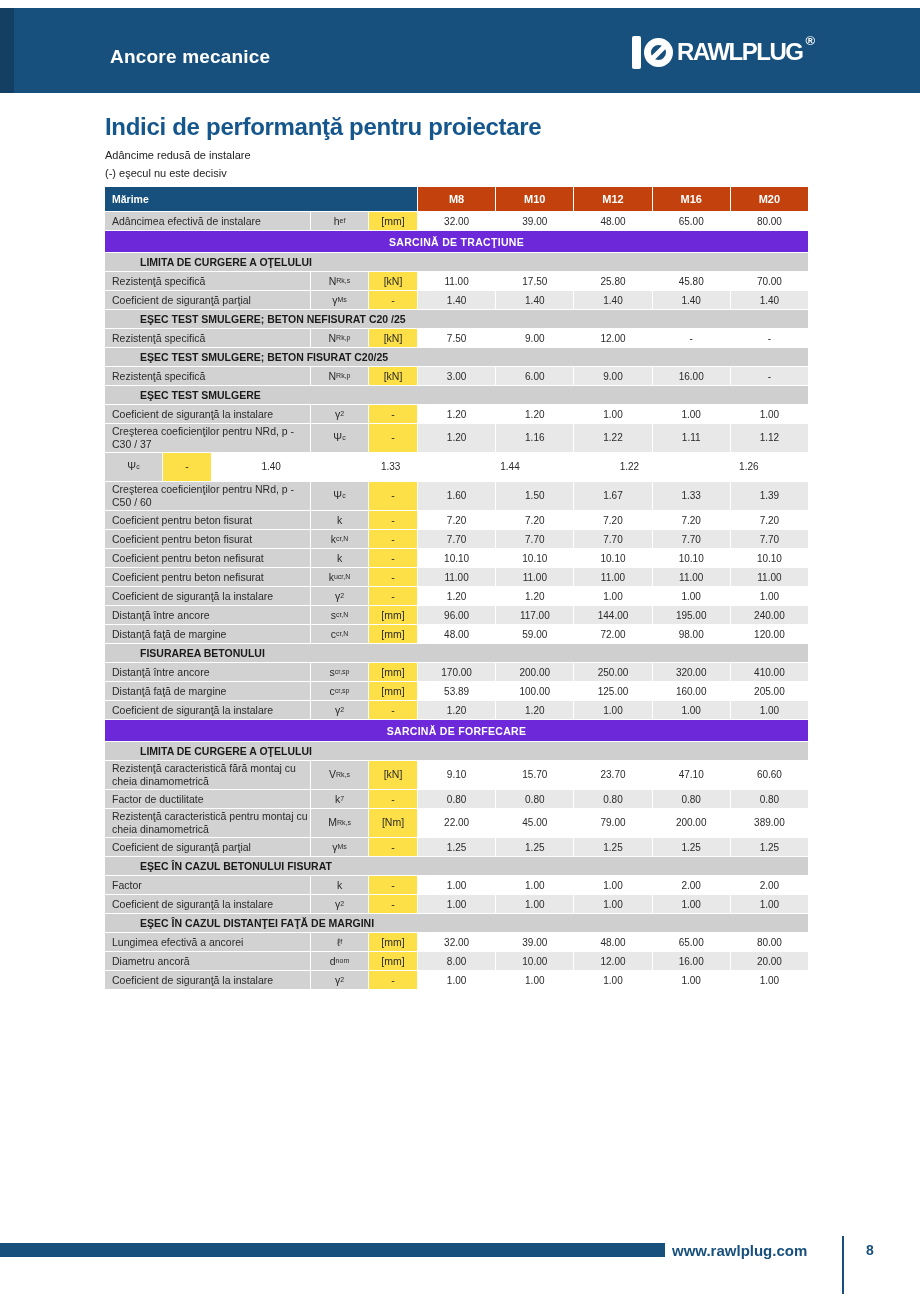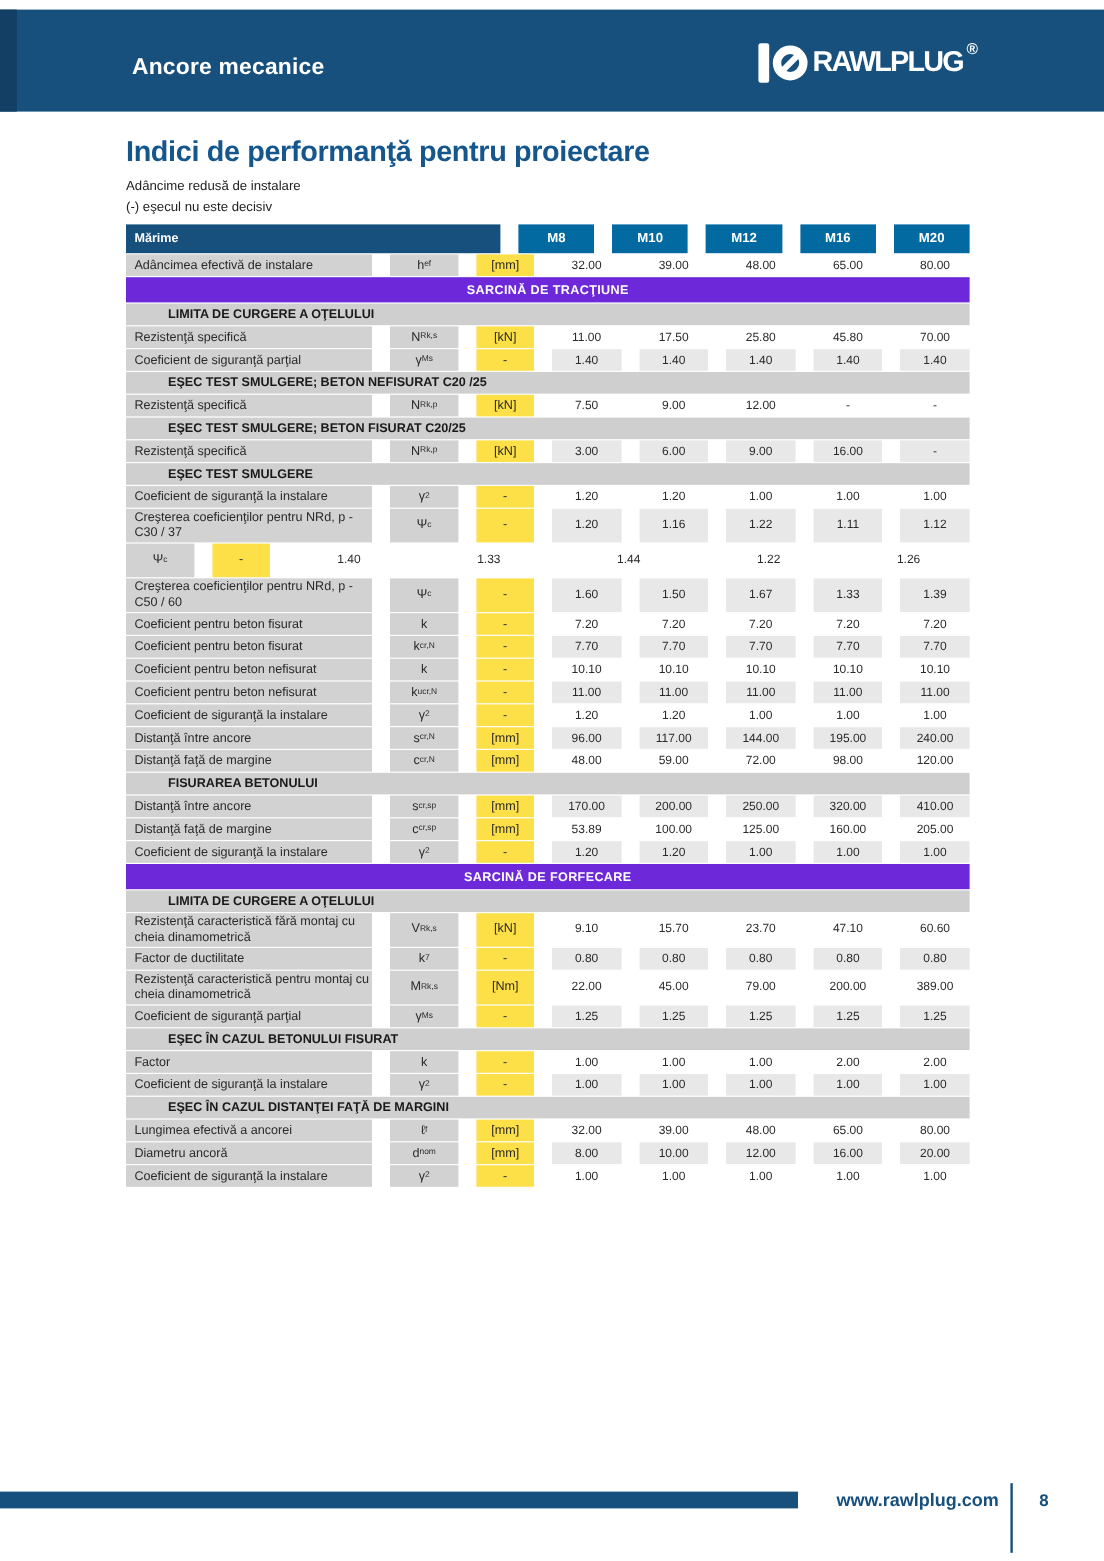--- a/index.html
+++ b/index.html
@@ -55,57 +55,57 @@
     color:#15568c; font-size:24px; font-weight:bold; letter-spacing:-.3px;
   }
   .note { position:absolute; left:105px; font-size:11px; color:#222; }
   .note-1 { top:149px; }
   .note-2 { top:167px; }
 
   
   .perf-table {
     position:absolute; left:105px; top:187px; width:703px;
   }
-  .t-row { display:flex; gap:15px; margin-bottom:1px; }
+  .t-row { display:flex; gap:1px; margin-bottom:1px; }
   .cell {
     display:flex; align-items:center; font-size:10.5px;
   }
   .c-label   { width:205px; padding-left:7px; background:#d2d2d2; }
   .c-sym     { width:57px;  justify-content:center; background:#d2d2d2; }
   .c-unit    { width:48px;  justify-content:center; background:#fde047; }
   .c-val     { flex:1; justify-content:center; background:#ffffff; font-size:10px; }
   .t-row.zebra .c-val { background:#e8e8e8; }
   .h-std  .cell { height:18px; }
   .h-tall .cell { height:28px; line-height:1.25; }
 
   .t-header { height:24px; }
   .t-header .cell { background:#17507d; color:#ffffff; font-weight:bold; height:24px; }
   .t-header .c-merged { width:312px; padding-left:7px; }
-  .t-header .c-val { background:#0369a1; font-size:11px; }
+  .t-header .c-val { background:#c2410c; font-size:11px; }
 
   .t-section {
     height:21px; background:#6d28d9; color:#ffffff;
     display:flex; align-items:center; justify-content:center;
     font-size:10.5px; font-weight:bold; margin-bottom:1px; letter-spacing:.3px;
   }
   .t-subsection {
     height:18px; background:#cfcfcf; color:#1a1a1a;
     display:flex; align-items:center; padding-left:35px;
     font-size:10.5px; font-weight:bold; margin-bottom:1px;
   }
   sub { font-size:7px; line-height:0; }
 
   
   .footer-bar {
     position:absolute; left:0; top:1243px; width:665px; height:14px;
     background:#17507d;
   }
   .footer-url {
     position:absolute; left:672px; top:1242px;
-    color:#17507d; font-size:15px; font-weight:bold;margin-left:25px;
+    color:#17507d; font-size:15px; font-weight:bold;
   }
   .footer-divider {
     position:absolute; left:842px; top:1236px; width:2px; height:58px;
     background:#17507d;
   }
   .footer-page {
     position:absolute; left:855px; top:1242px; width:30px; text-align:center;
     color:#17507d; font-size:14px; font-weight:bold;
   }
 </style>

